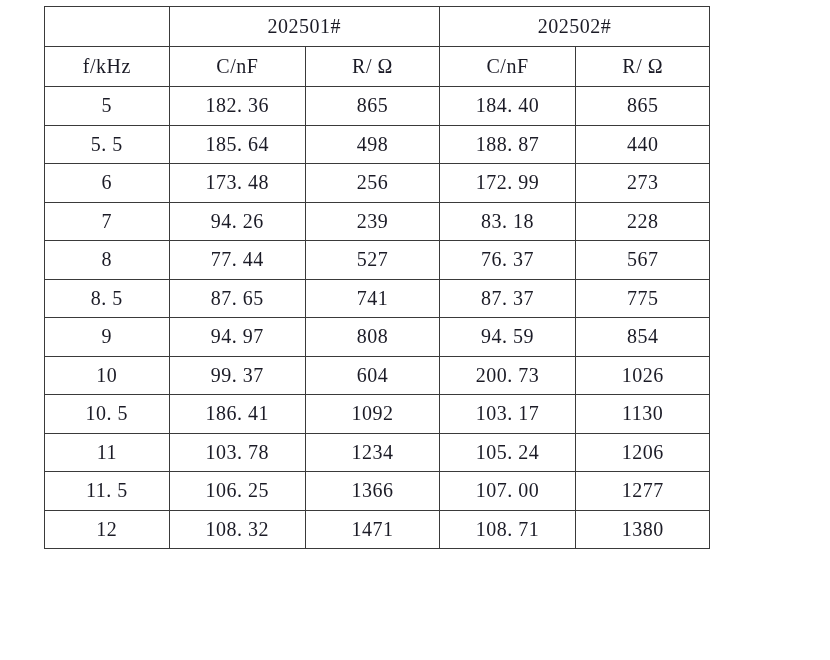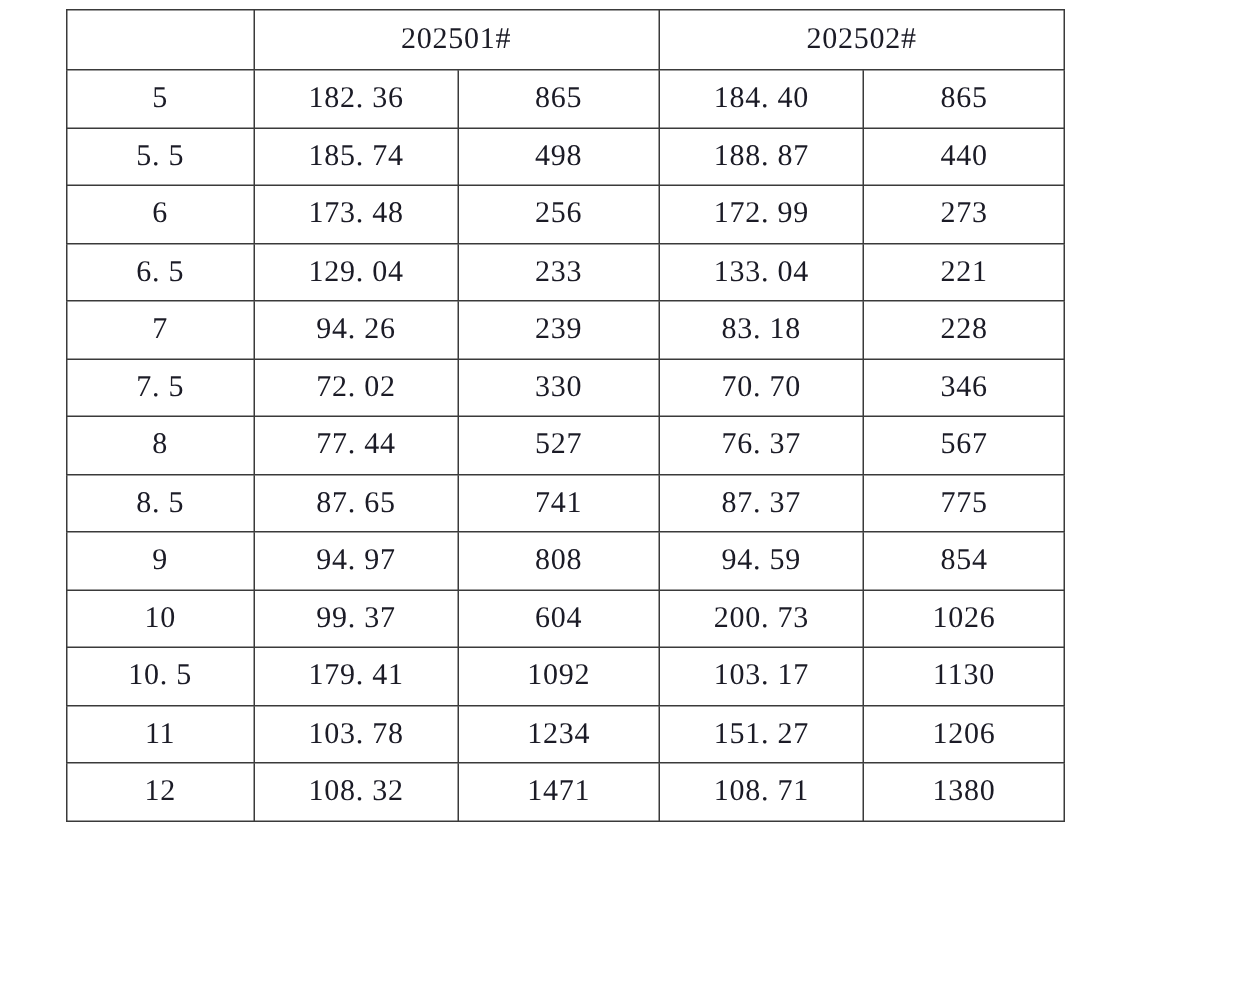--- a/index.html
+++ b/index.html
@@ -66,62 +66,55 @@
         <col class="col-r">
         <col class="col-c">
         <col class="col-r">
       </colgroup>
       <tbody>
         <tr class="header-row">
           <td class="group-head"></td>
           <td class="group-head" colspan="2">202501#</td>
           <td class="group-head" colspan="2">202502#</td>
         </tr>
+        <tr class="header-row">
+          <td class="unit-head">f/kHz</td>
+          <td class="unit-head">C/nF</td>
+          <td class="unit-head">R/ Ω</td>
+          <td class="unit-head">C/nF</td>
+          <td class="unit-head">R/ Ω</td>
+        </tr>
 
         <tr>
           <td class="num">5</td>
           <td class="num">182. 36</td>
           <td class="num">865</td>
           <td class="num">184. 40</td>
           <td class="num">865</td>
         </tr>
         <tr>
           <td class="num">5. 5</td>
-          <td class="num">185. 74</td>
+          <td class="num">185. 64</td>
           <td class="num">498</td>
           <td class="num">188. 87</td>
           <td class="num">440</td>
         </tr>
         <tr>
           <td class="num">6</td>
           <td class="num">173. 48</td>
           <td class="num">256</td>
           <td class="num">172. 99</td>
           <td class="num">273</td>
         </tr>
         <tr>
-          <td class="num">6. 5</td>
-          <td class="num">129. 04</td>
-          <td class="num">233</td>
-          <td class="num">133. 04</td>
-          <td class="num">221</td>
-        </tr>
-        <tr>
           <td class="num">7</td>
           <td class="num">94. 26</td>
           <td class="num">239</td>
           <td class="num">83. 18</td>
           <td class="num">228</td>
-        </tr>
-        <tr>
-          <td class="num">7. 5</td>
-          <td class="num">72. 02</td>
-          <td class="num">330</td>
-          <td class="num">70. 70</td>
-          <td class="num">346</td>
         </tr>
         <tr>
           <td class="num">8</td>
           <td class="num">77. 44</td>
           <td class="num">527</td>
           <td class="num">76. 37</td>
           <td class="num">567</td>
         </tr>
         <tr>
           <td class="num">8. 5</td>
@@ -139,31 +132,38 @@
         </tr>
         <tr>
           <td class="num">10</td>
           <td class="num">99. 37</td>
           <td class="num">604</td>
           <td class="num">200. 73</td>
           <td class="num">1026</td>
         </tr>
         <tr>
           <td class="num">10. 5</td>
-          <td class="num">179. 41</td>
+          <td class="num">186. 41</td>
           <td class="num">1092</td>
           <td class="num">103. 17</td>
           <td class="num">1130</td>
         </tr>
         <tr>
           <td class="num">11</td>
           <td class="num">103. 78</td>
           <td class="num">1234</td>
-          <td class="num">151. 27</td>
+          <td class="num">105. 24</td>
           <td class="num">1206</td>
+        </tr>
+        <tr>
+          <td class="num">11. 5</td>
+          <td class="num">106. 25</td>
+          <td class="num">1366</td>
+          <td class="num">107. 00</td>
+          <td class="num">1277</td>
         </tr>
         <tr>
           <td class="num">12</td>
           <td class="num">108. 32</td>
           <td class="num">1471</td>
           <td class="num">108. 71</td>
           <td class="num">1380</td>
         </tr>
       </tbody>
     </table>

